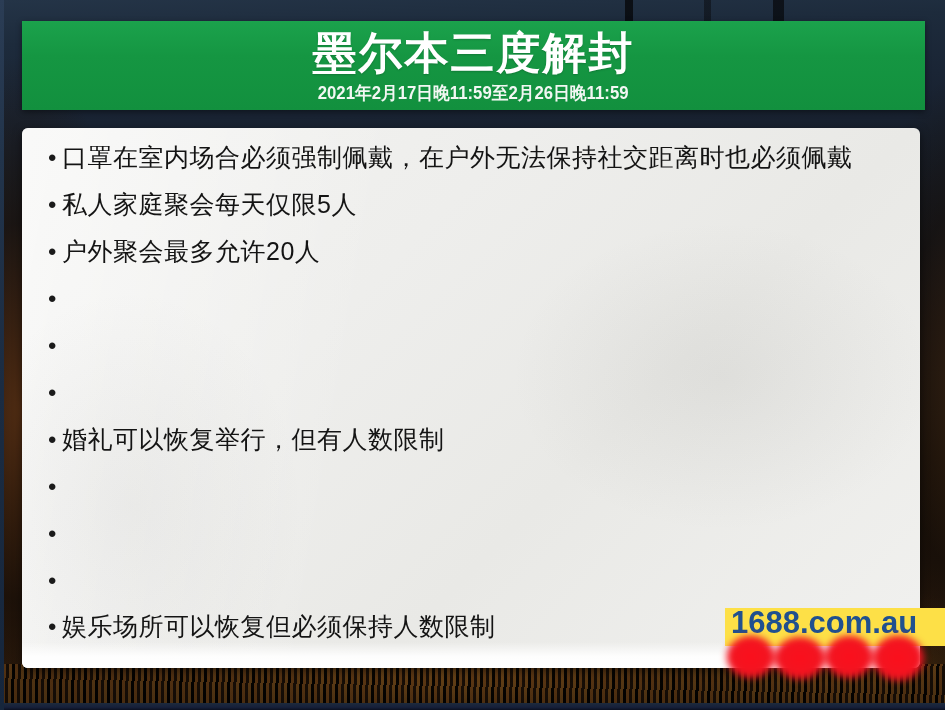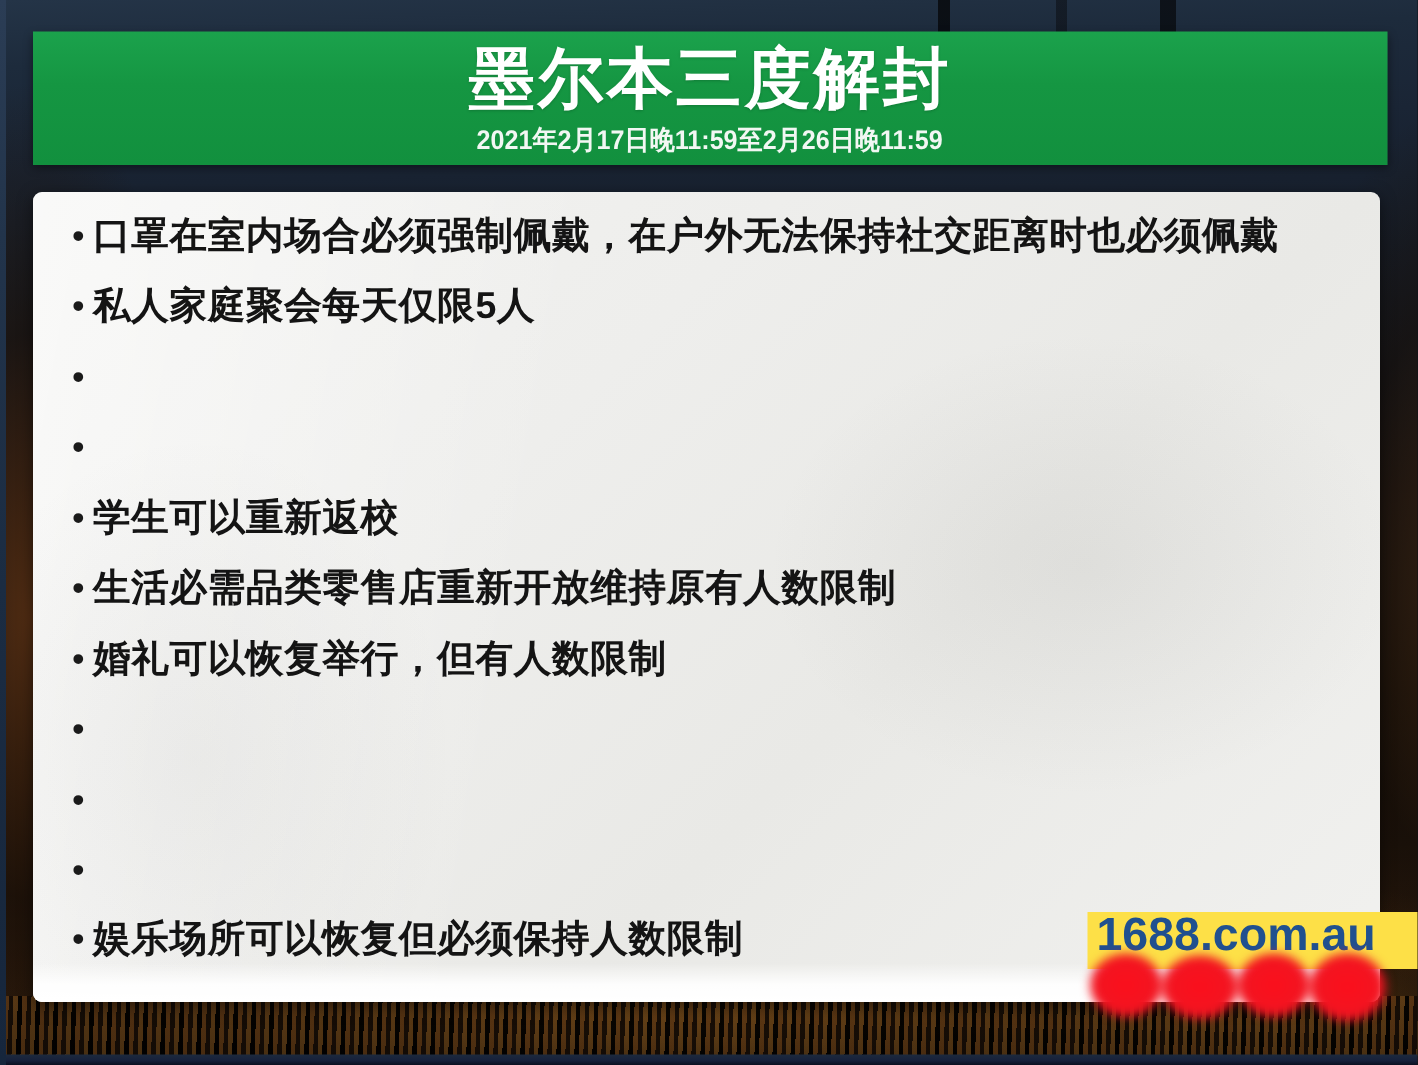--- a/index.html
+++ b/index.html
@@ -162,21 +162,21 @@
     width: 14px;
     flex: 0 0 14px;
     font-size: 24px;
     line-height: 47px;
     color: #1a1a1a;
     text-align: left;
   }
   .bullet-text {
     font-size: 25px;
     line-height: 47px;
-    font-weight: bold;
+    font-weight: normal;
     color: #141414;
     letter-spacing: 0.5px;
   }
   
   .bullet-item.clipped {
     height: 40px;
     overflow: hidden;
   }
   .bullet-item.clipped .bullet-text,
   .bullet-item.clipped .bullet-dot {
@@ -254,34 +254,33 @@
         <span class="bullet-text">口罩在室内场合必须强制佩戴，在户外无法保持社交距离时也必须佩戴</span>
       </div>
 
       <div class="bullet-item">
         <span class="bullet-dot">•</span>
         <span class="bullet-text">私人家庭聚会每天仅限5人</span>
       </div>
 
       <div class="bullet-item">
         <span class="bullet-dot">•</span>
-      </div>
-
-      <div class="bullet-item">
-        <span class="bullet-dot">•</span>
-      </div>
-
-      <div class="bullet-item">
-        <span class="bullet-dot">•</span>
-        <span class="bullet-text">学生可以重新返校</span>
-      </div>
-
-      <div class="bullet-item">
-        <span class="bullet-dot">•</span>
-        <span class="bullet-text">生活必需品类零售店重新开放维持原有人数限制</span>
+        <span class="bullet-text">户外聚会最多允许20人</span>
+      </div>
+
+      <div class="bullet-item">
+        <span class="bullet-dot">•</span>
+      </div>
+
+      <div class="bullet-item">
+        <span class="bullet-dot">•</span>
+      </div>
+
+      <div class="bullet-item">
+        <span class="bullet-dot">•</span>
       </div>
 
       <div class="bullet-item">
         <span class="bullet-dot">•</span>
         <span class="bullet-text">婚礼可以恢复举行，但有人数限制</span>
       </div>
 
       <div class="bullet-item">
         <span class="bullet-dot">•</span>
       </div>

